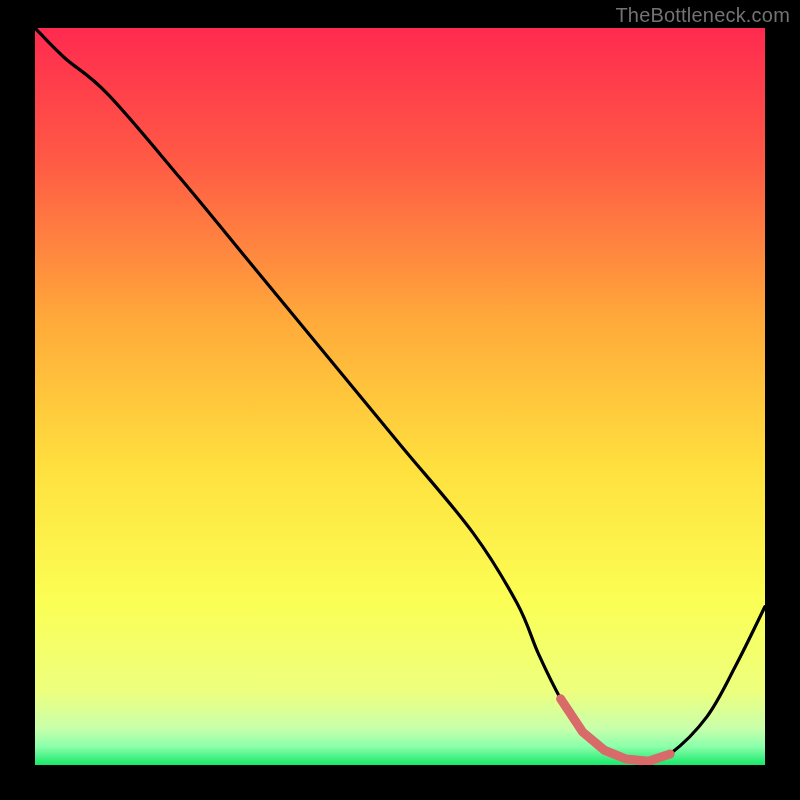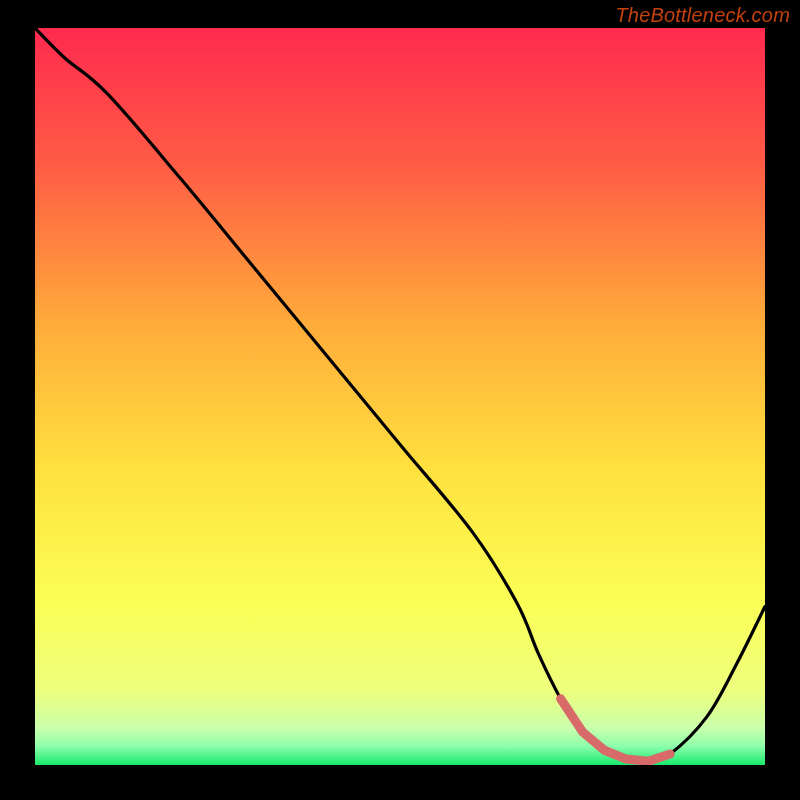--- a/index.html
+++ b/index.html
@@ -8,26 +8,25 @@
     width: 800px;
     height: 800px;
     background: #000;
     overflow: hidden;
     font-family: Arial, Helvetica, sans-serif;
   }
   .watermark {
     position: absolute;
     top: 4px;
     right: 10px;
-    color: #c2410c;
+    color: #737373;
     font-size: 20px;
     font-weight: 400;
     letter-spacing: 0.2px;
     z-index: 10;
-    font-style: italic;
   }
   .plot-area {
     position: absolute;
     left: 35px;
     top: 28px;
     width: 730px;
     height: 737px;
     overflow: hidden;
   }
   .plot-area svg {

